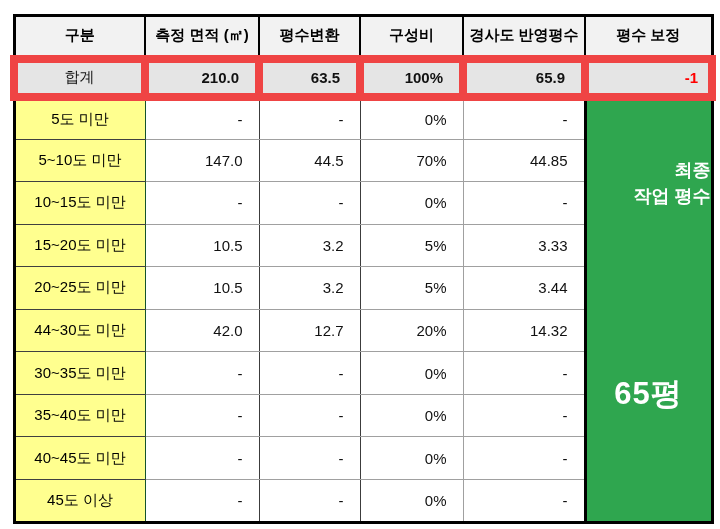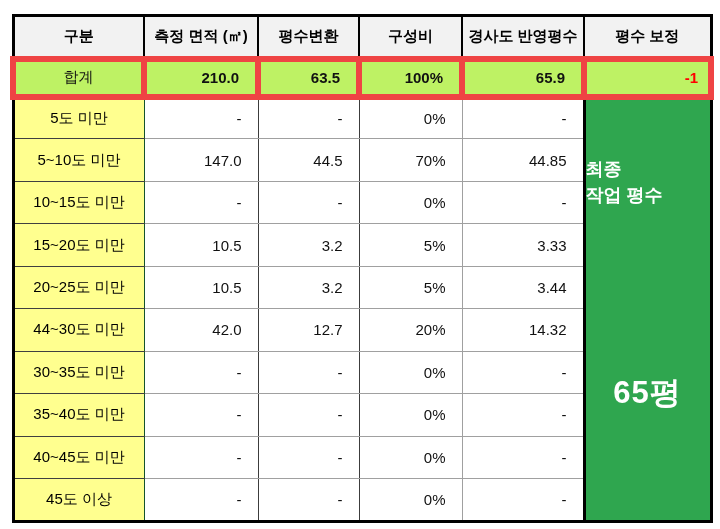--- a/index.html
+++ b/index.html
@@ -33,22 +33,22 @@
     border: 2px solid #000000;
     font-weight: bold;
     font-size: 15px;
     text-align: center;
     color: #000000;
     padding: 0 2px;
   }
   
   tr.total { height: 38px; }
   tr.total td {
-    background: #bef264;
-    border: 6px solid #ef4444;
+    background: #e5e5e5;
+    border: 8px solid #ef4444;
     margin-top: 20px;
   }
   tr.total td.label-cell {
     text-align: center;
     font-weight: 400;
   }
   tr.total td.num {
     font-weight: bold;
   }
   tr.total td.corr {
@@ -84,21 +84,21 @@
   .final-inner {
     position: relative;
     width: 100%;
     height: 420px;
   }
   .final-title {
     position: absolute;
     top: 56px;
     left: 0;
     width: 100%;
-    text-align: left;
+    text-align: right;
     color: #ffffff;
     font-weight: bold;
     font-size: 18px;
     line-height: 26px;
   }
   .final-value {
     position: absolute;
     top: 272px;
     left: 0;
     width: 100%;

